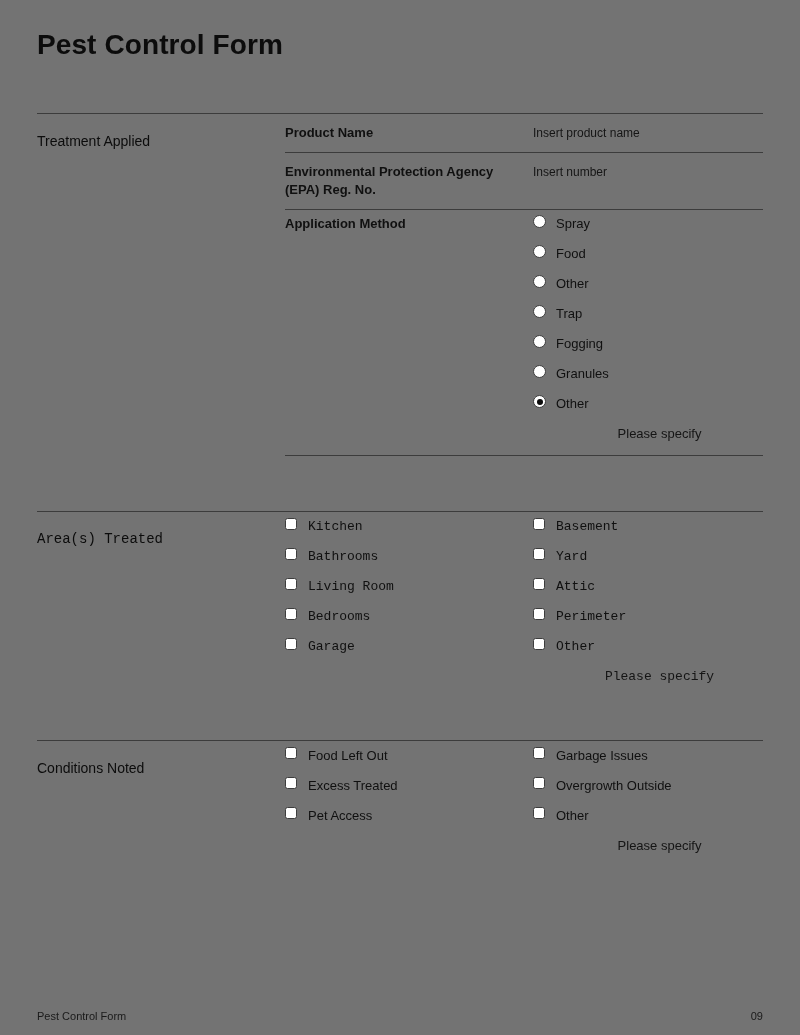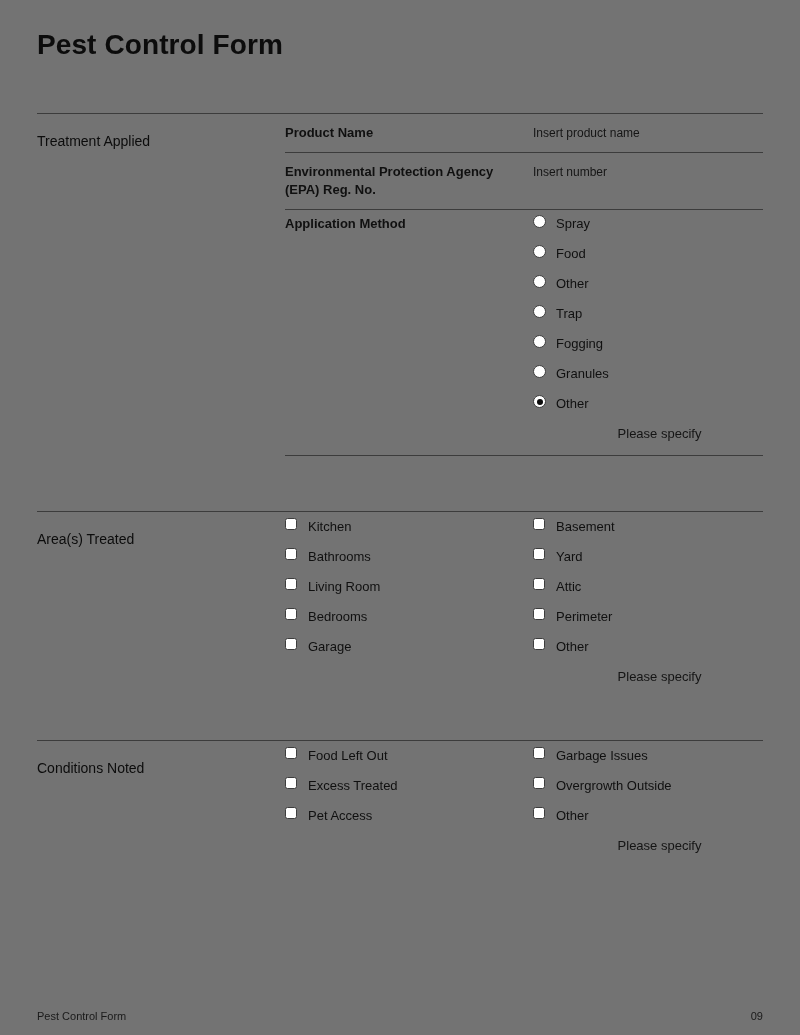--- a/index.html
+++ b/index.html
@@ -25,21 +25,21 @@
     line-height: 30px;
     color: #0c0c0c;
   }
   
   .section {
     display: grid;
     grid-template-columns: 248px 1fr;
     border-top: 1px solid #3c3c3c;
   }
   .section-1 { margin-top: 53px; }
-  .section-2 { margin-top: 55px; }
+  .section-2 { margin-top: 55px; font-family: Liberation Mono, monospace; }
   .section-3 { margin-top: 48px; }
   .section-label {
     font-size: 14px;
     line-height: 24px;
     padding-top: 15px;
     color: #0c0c0c;
   }
   
   .field-row {
     display: grid;

